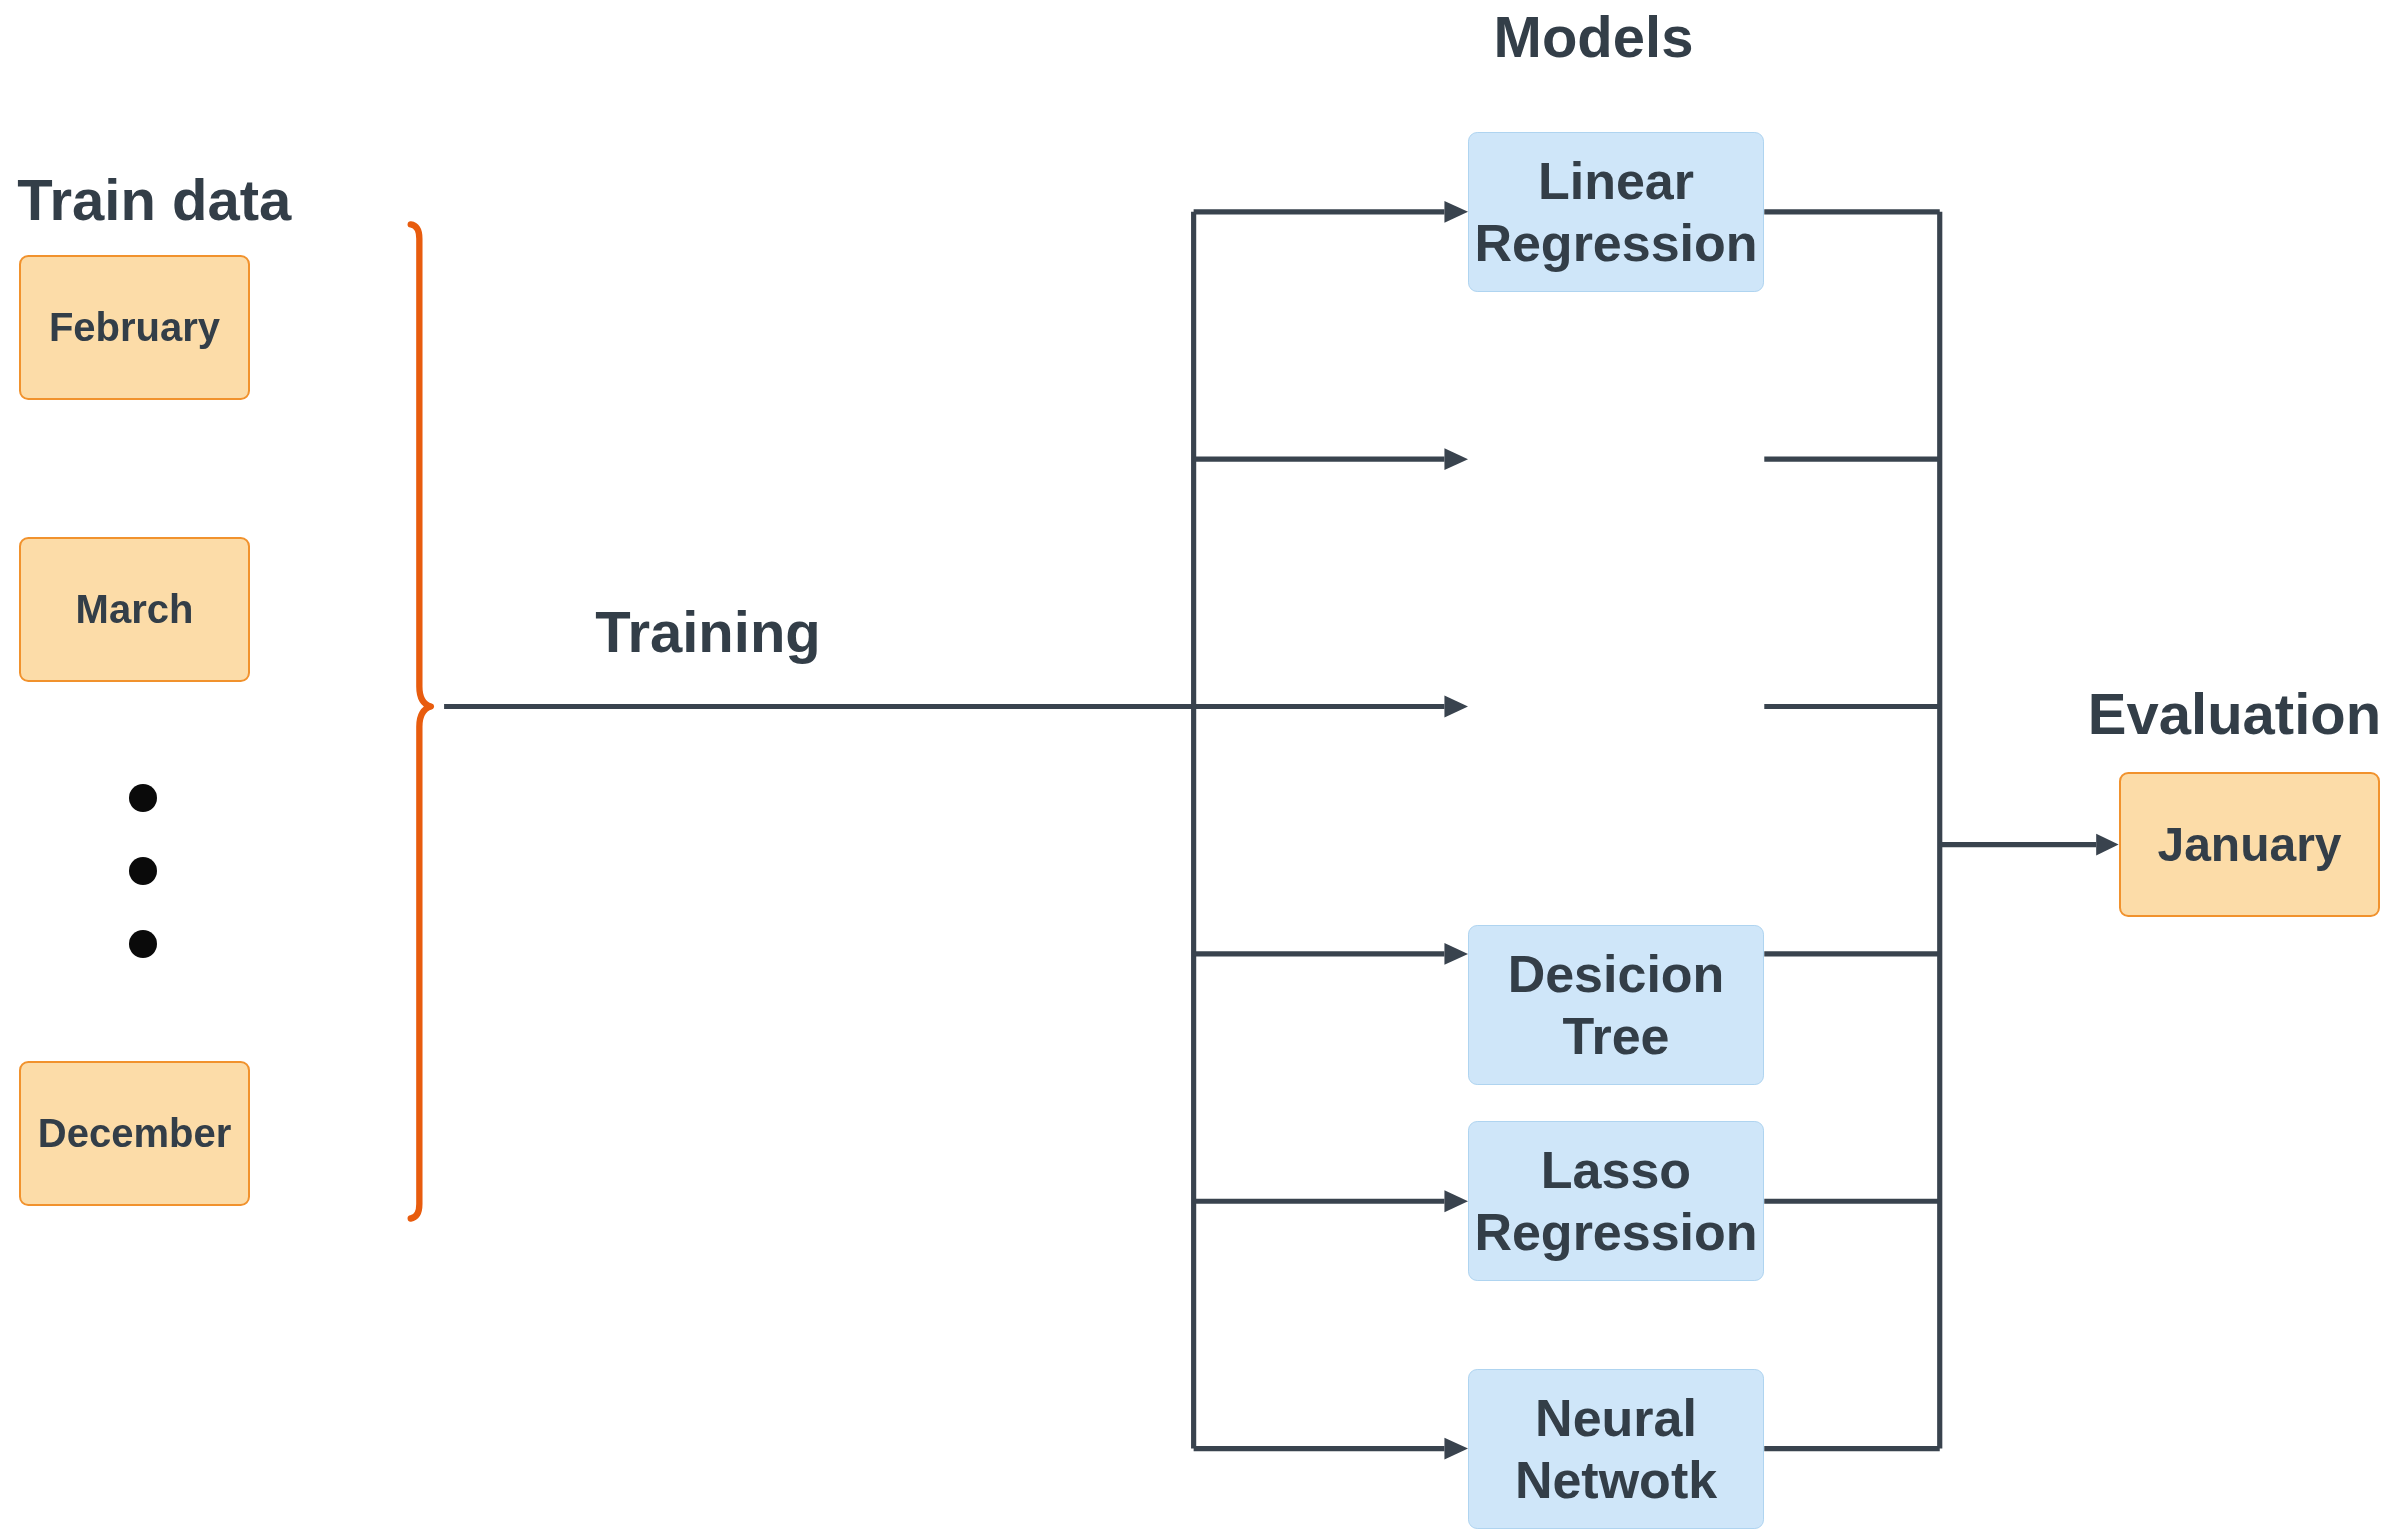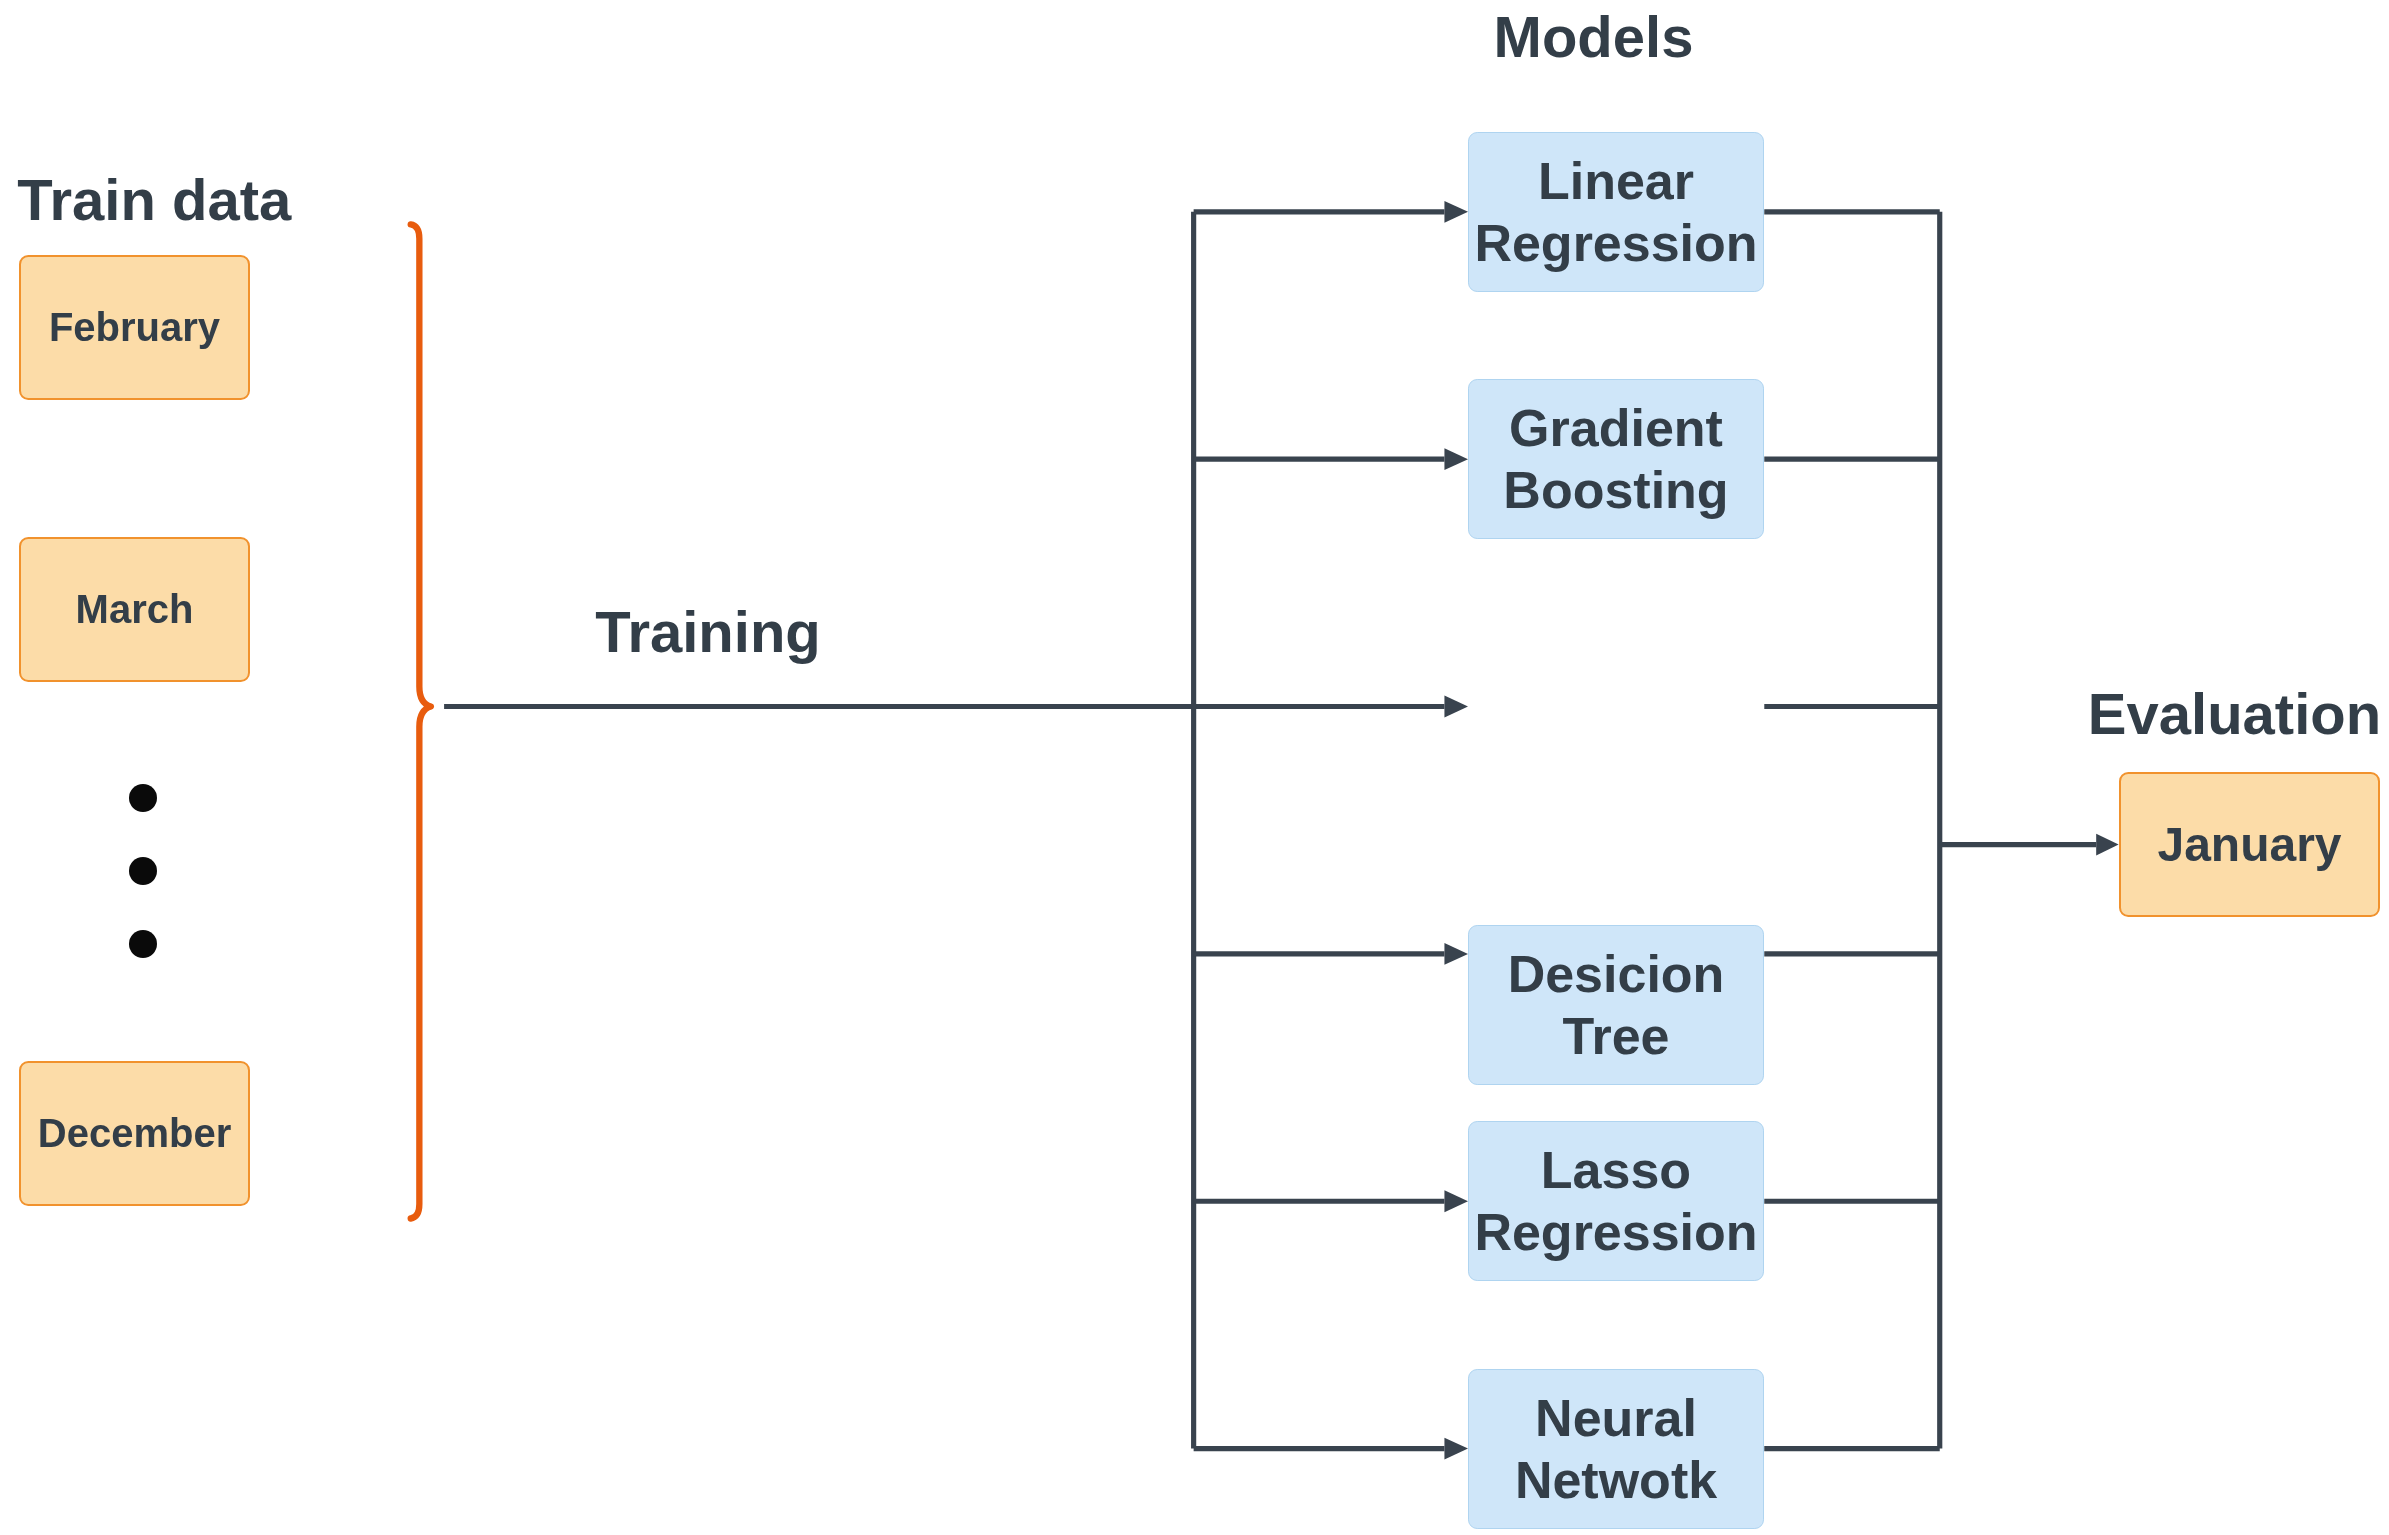--- a/index.html
+++ b/index.html
@@ -115,24 +115,20 @@
   </div>
 
   <div class="dot" style="top:784px;"></div>
   <div class="dot" style="top:857px;"></div>
   <div class="dot" style="top:930px;"></div>
 
   <div class="box model" style="top:132px;">
     <span>Linear
 Regression</span>
   </div>
-  <div class="box model" style="top:379px;">
-    <span>Gradient
-Boosting</span>
-  </div>
   <div class="box model" style="top:925px;">
     <span>Desicion
 Tree</span>
   </div>
   <div class="box model" style="top:1121px;">
     <span>Lasso
 Regression</span>
   </div>
   <div class="box model" style="top:1369px;">
     <span>Neural

